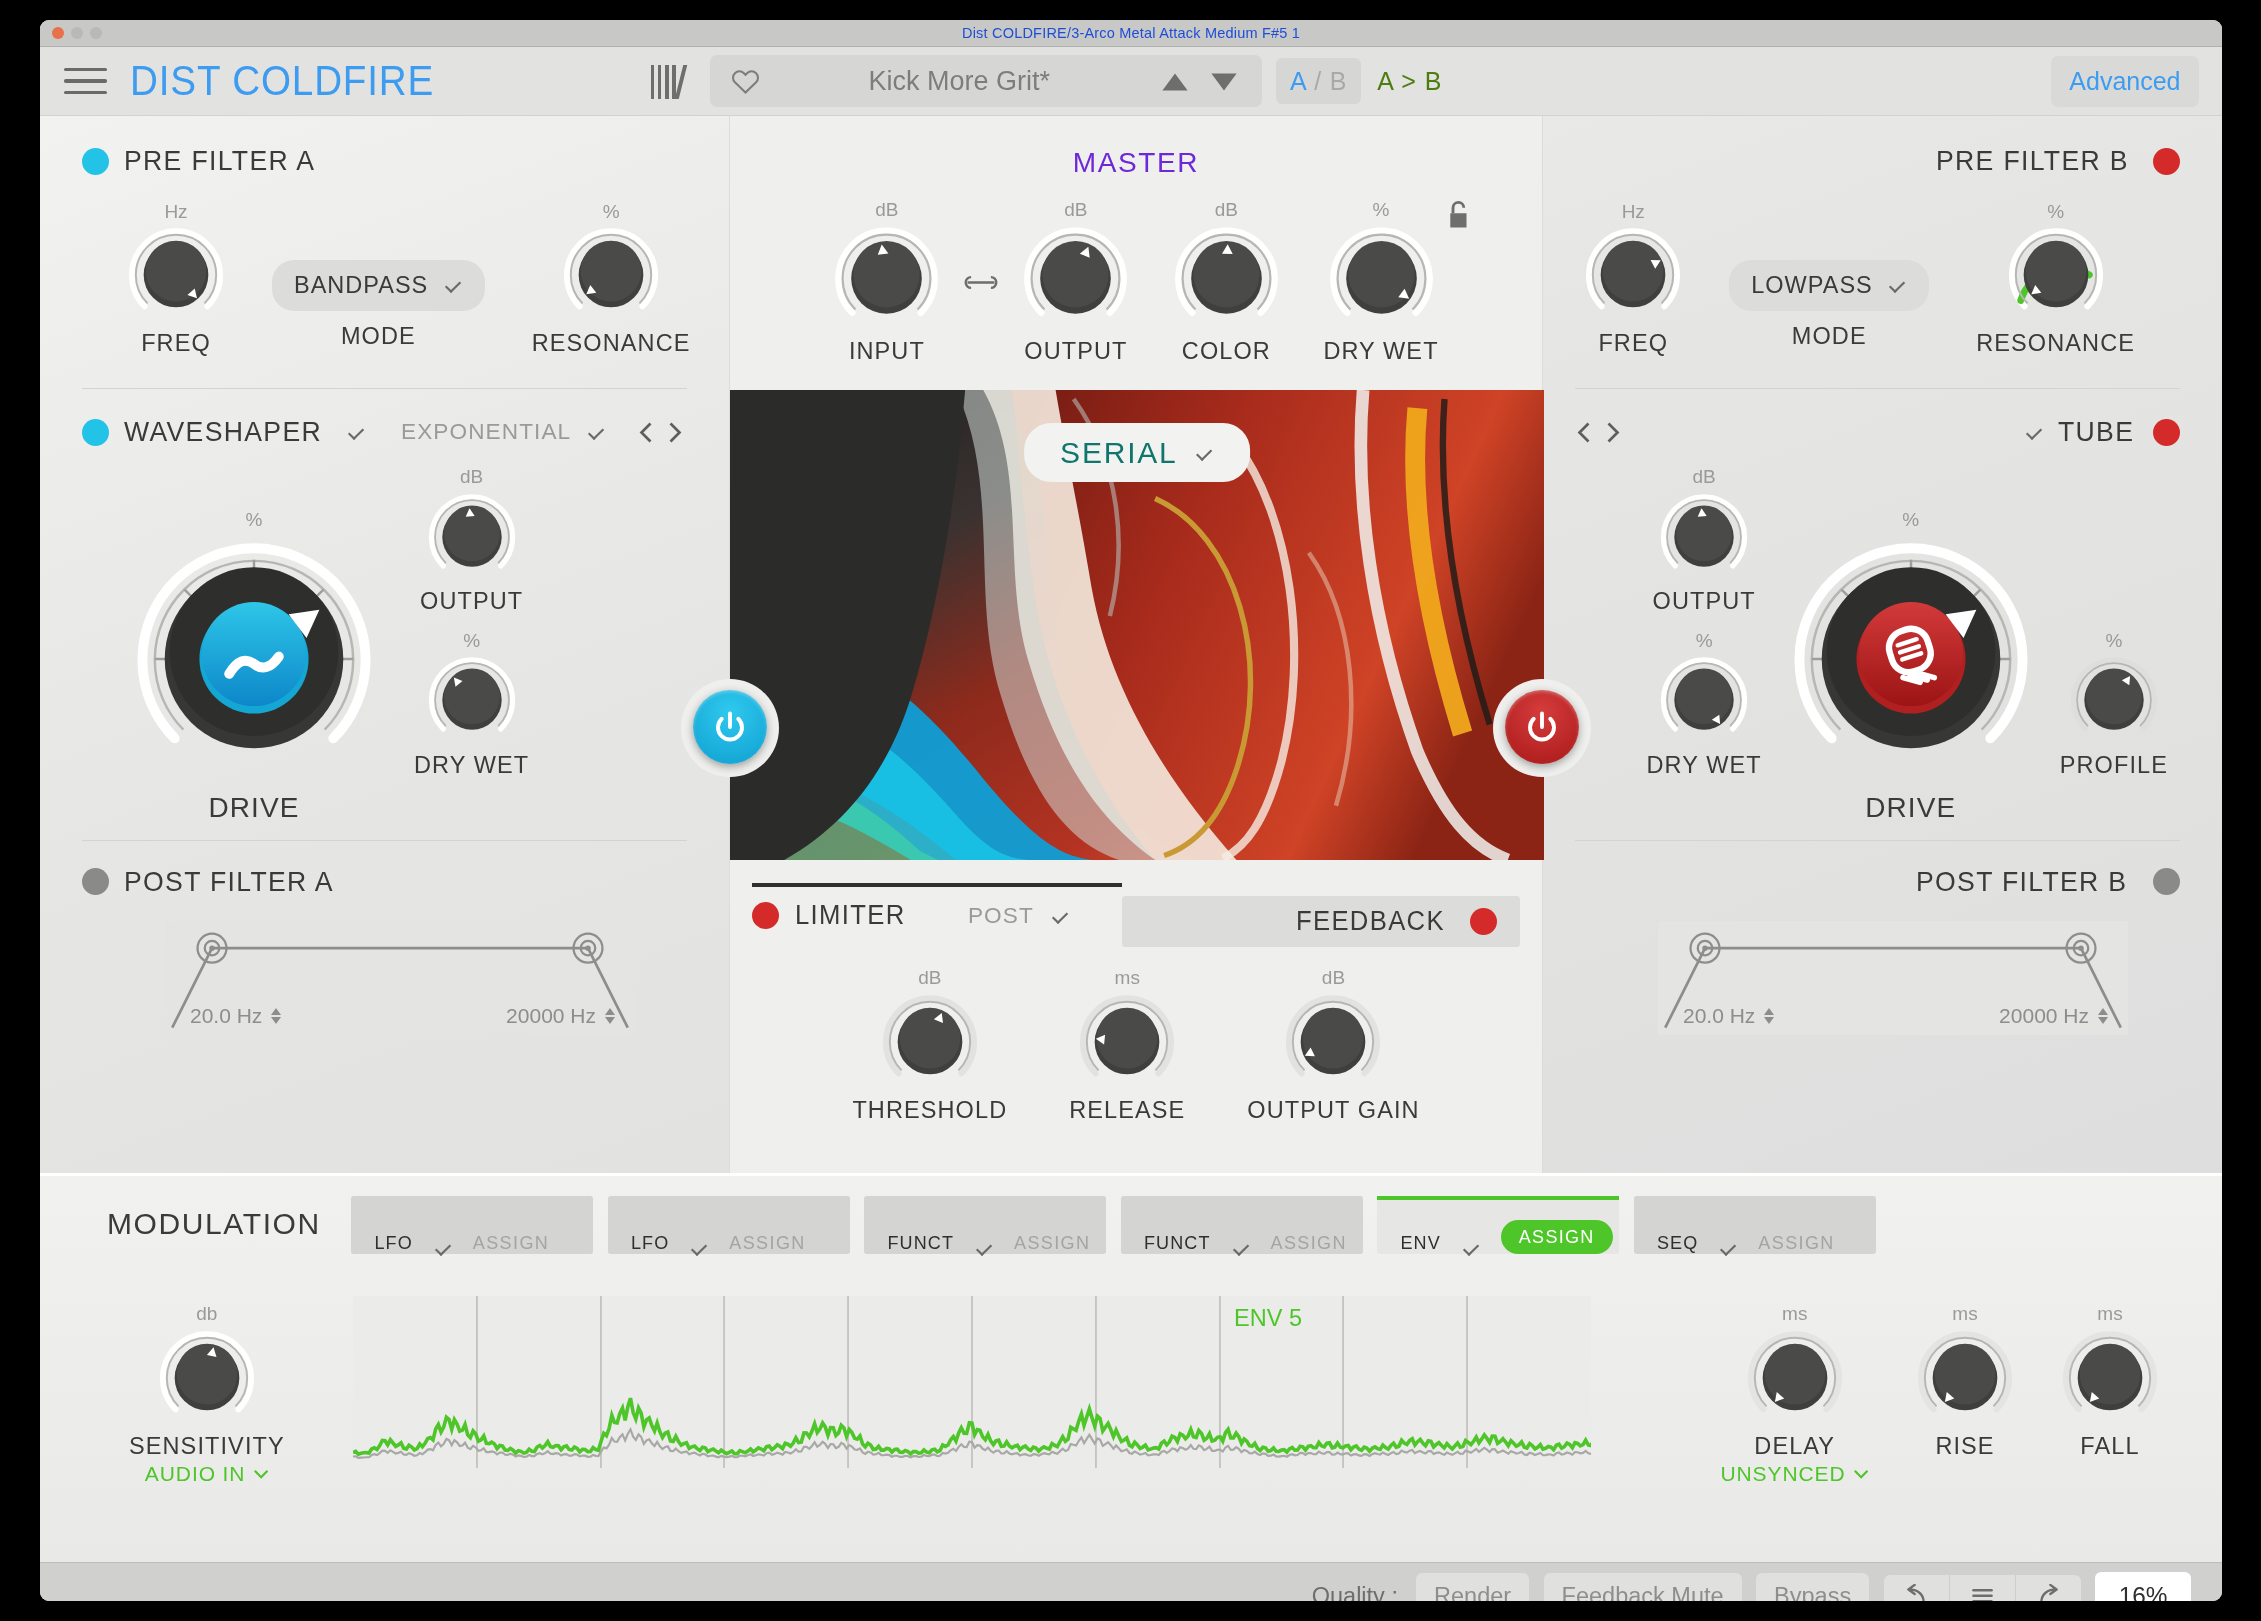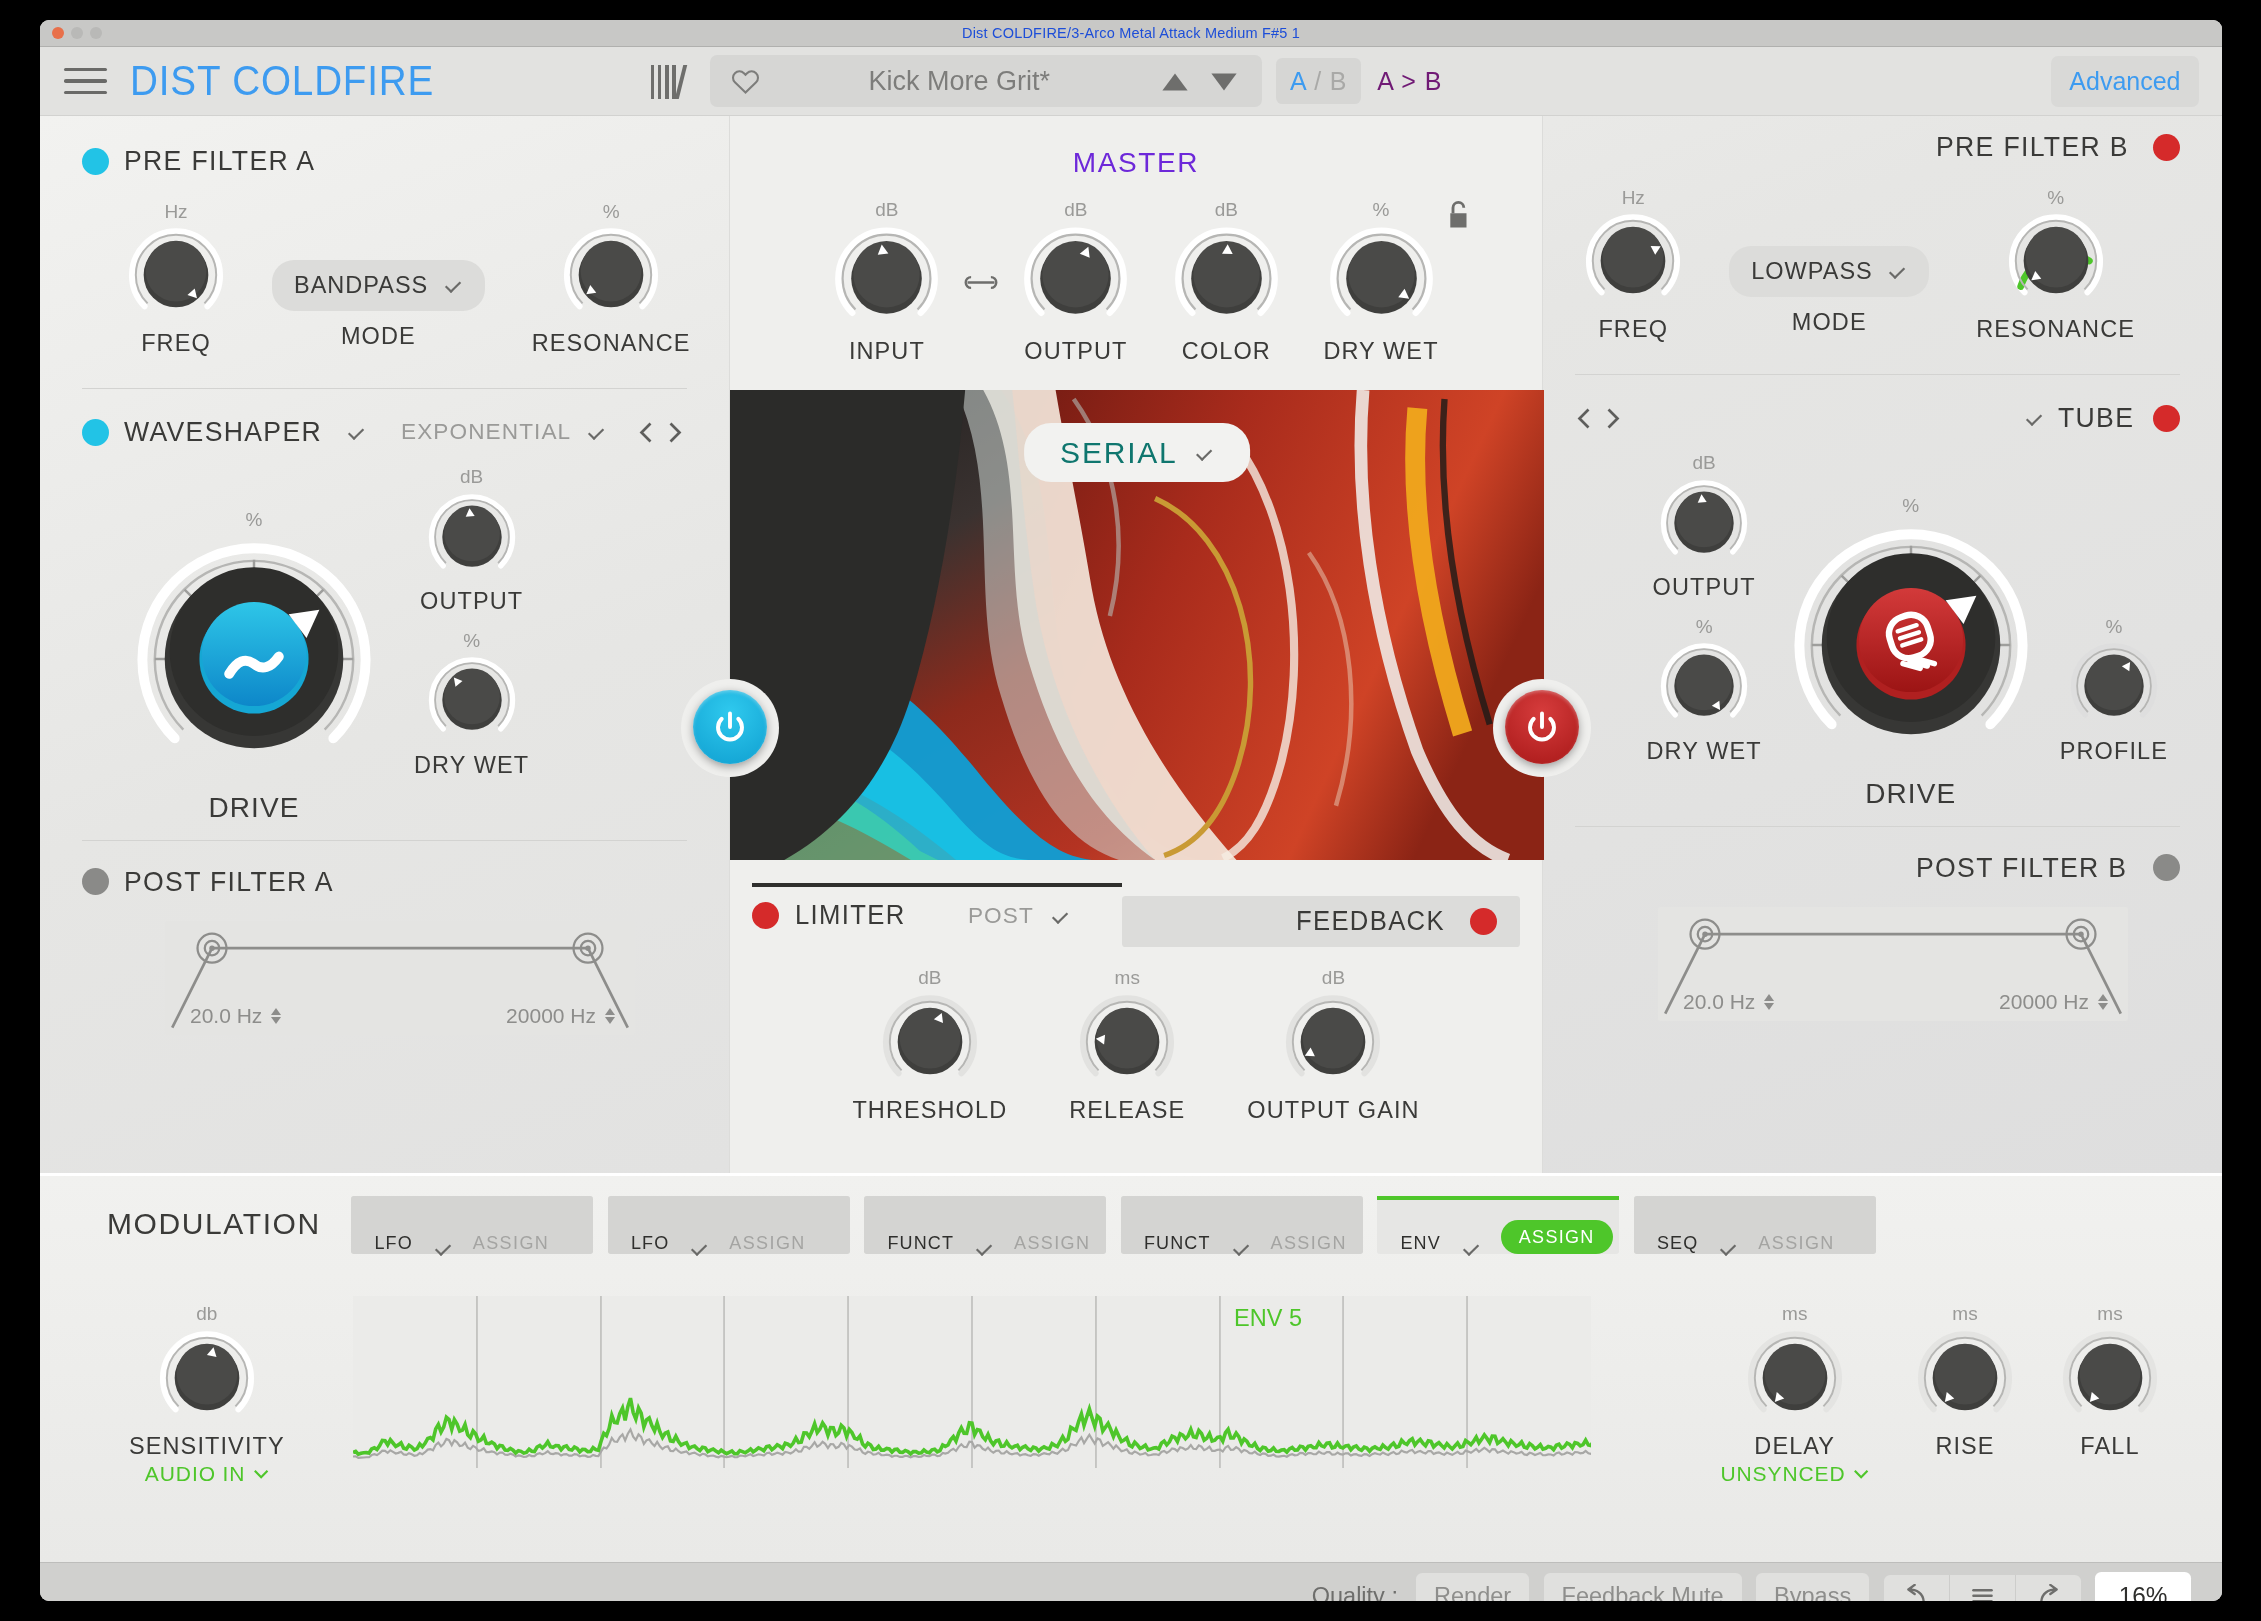--- a/index.html
+++ b/index.html
@@ -59,21 +59,21 @@
   .preset-name {
     flex: 1; text-align: center; font-size: 27px; color: #7d7d7b;
     font-weight: 300;
   }
   .arrowbtn { cursor: pointer; }
   .ab-toggle {
     margin-left: 14.5px; background: #d6d6d4; border-radius: 6.3px;
     padding: 8.1px 13.6px; font-size: 25px; color: #a9a9a7; letter-spacing: 0.9px;
   }
   .ab-toggle .on { color: #3d9bf0; }
-  .ab-copy { margin-left: 16.3px; font-size: 25px; color: #701a75; letter-spacing: 0.9px; }
+  .ab-copy { margin-left: 16.3px; font-size: 25px; color: #4d7c0f; letter-spacing: 0.9px; }
   .advanced {
     margin-left: auto; background: #d9d9d7; border-radius: 7.2px;
     padding: 11px 18px; font-size: 25px; color: #3d9bf0;
   }
   
   .body { position: relative; height: 1057px; background:
       linear-gradient(160deg,#f2f2f0 0%, #e6e6e4 40%, #dedede 100%); }
   .col { position: absolute; top: 0; bottom: 0; }
   .col.left  { left: 0;    width: 689px; }
   .col.center{ left: 689px;width: 814px; background: #efefed;
@@ -609,21 +609,21 @@
                 </g>
             </svg>
           </div>
           <div class="klabel">OUTPUT GAIN</div>
         </div>
       </div>
     </div>
 
     <div class="col right">
 
-      <div class="sec-head right" style="margin-top:15px;">
+      <div class="sec-head right" style="margin-top:29px;">
         <span class="sec-title">PRE FILTER B</span>
         <span class="led red"></span>
       </div>
 
       <div style="display:flex;align-items:flex-end;gap:47px;padding:23.5px 87px 0 0;justify-content:flex-end;">
         <div class="knob-wrap">
           <div class="unit">Hz</div>
           <div class="knob">
             <svg width="98" height="98" viewBox="0 0 100 100">
               <path d="M18 82 A45 45 0 1 1 82 82" fill="none" stroke="#ffffff" stroke-width="6" stroke-linecap="round"></path>

